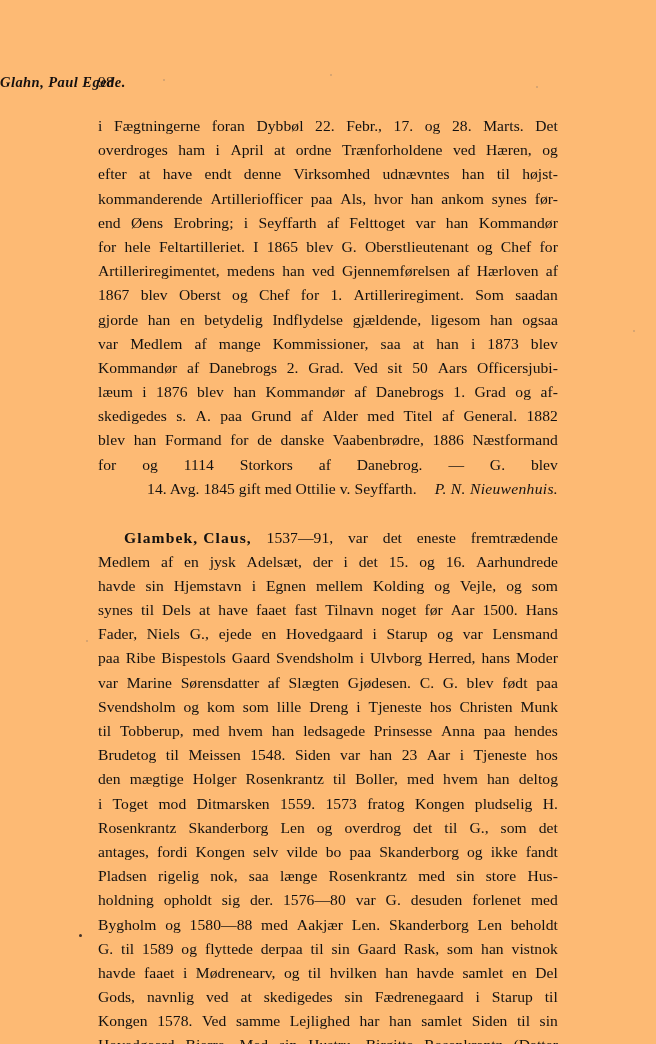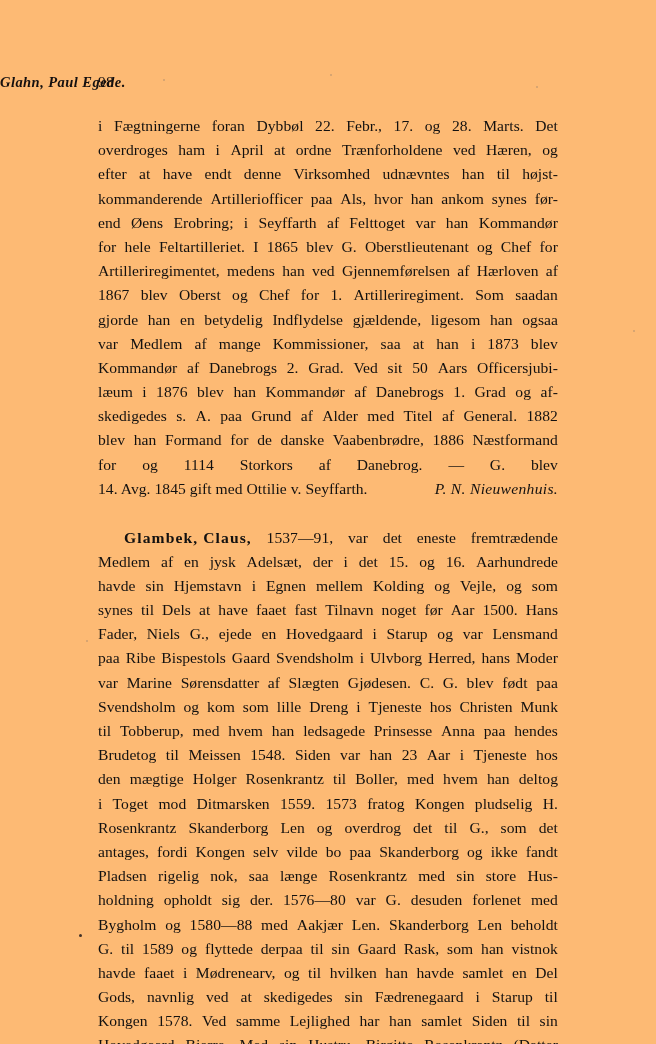--- a/index.html
+++ b/index.html
@@ -95,25 +95,26 @@
 
   .entry-name {
     font-weight: 700;
     letter-spacing: 1.1px;
     margin-top: 40px;
   }
 
   .sig {
     font-style: italic;
     letter-spacing: 0.3px;
+    margin-left: 18px;
   }
 
   .sig-line {
     display: flex;
-    justify-content: space-between;
+    justify-content: flex-end;
     white-space: pre;
   }
 
   
   .margin-speck {
     position: absolute;
     left: 79px;
     top: 934px;
     width: 3px;
     height: 3px;

